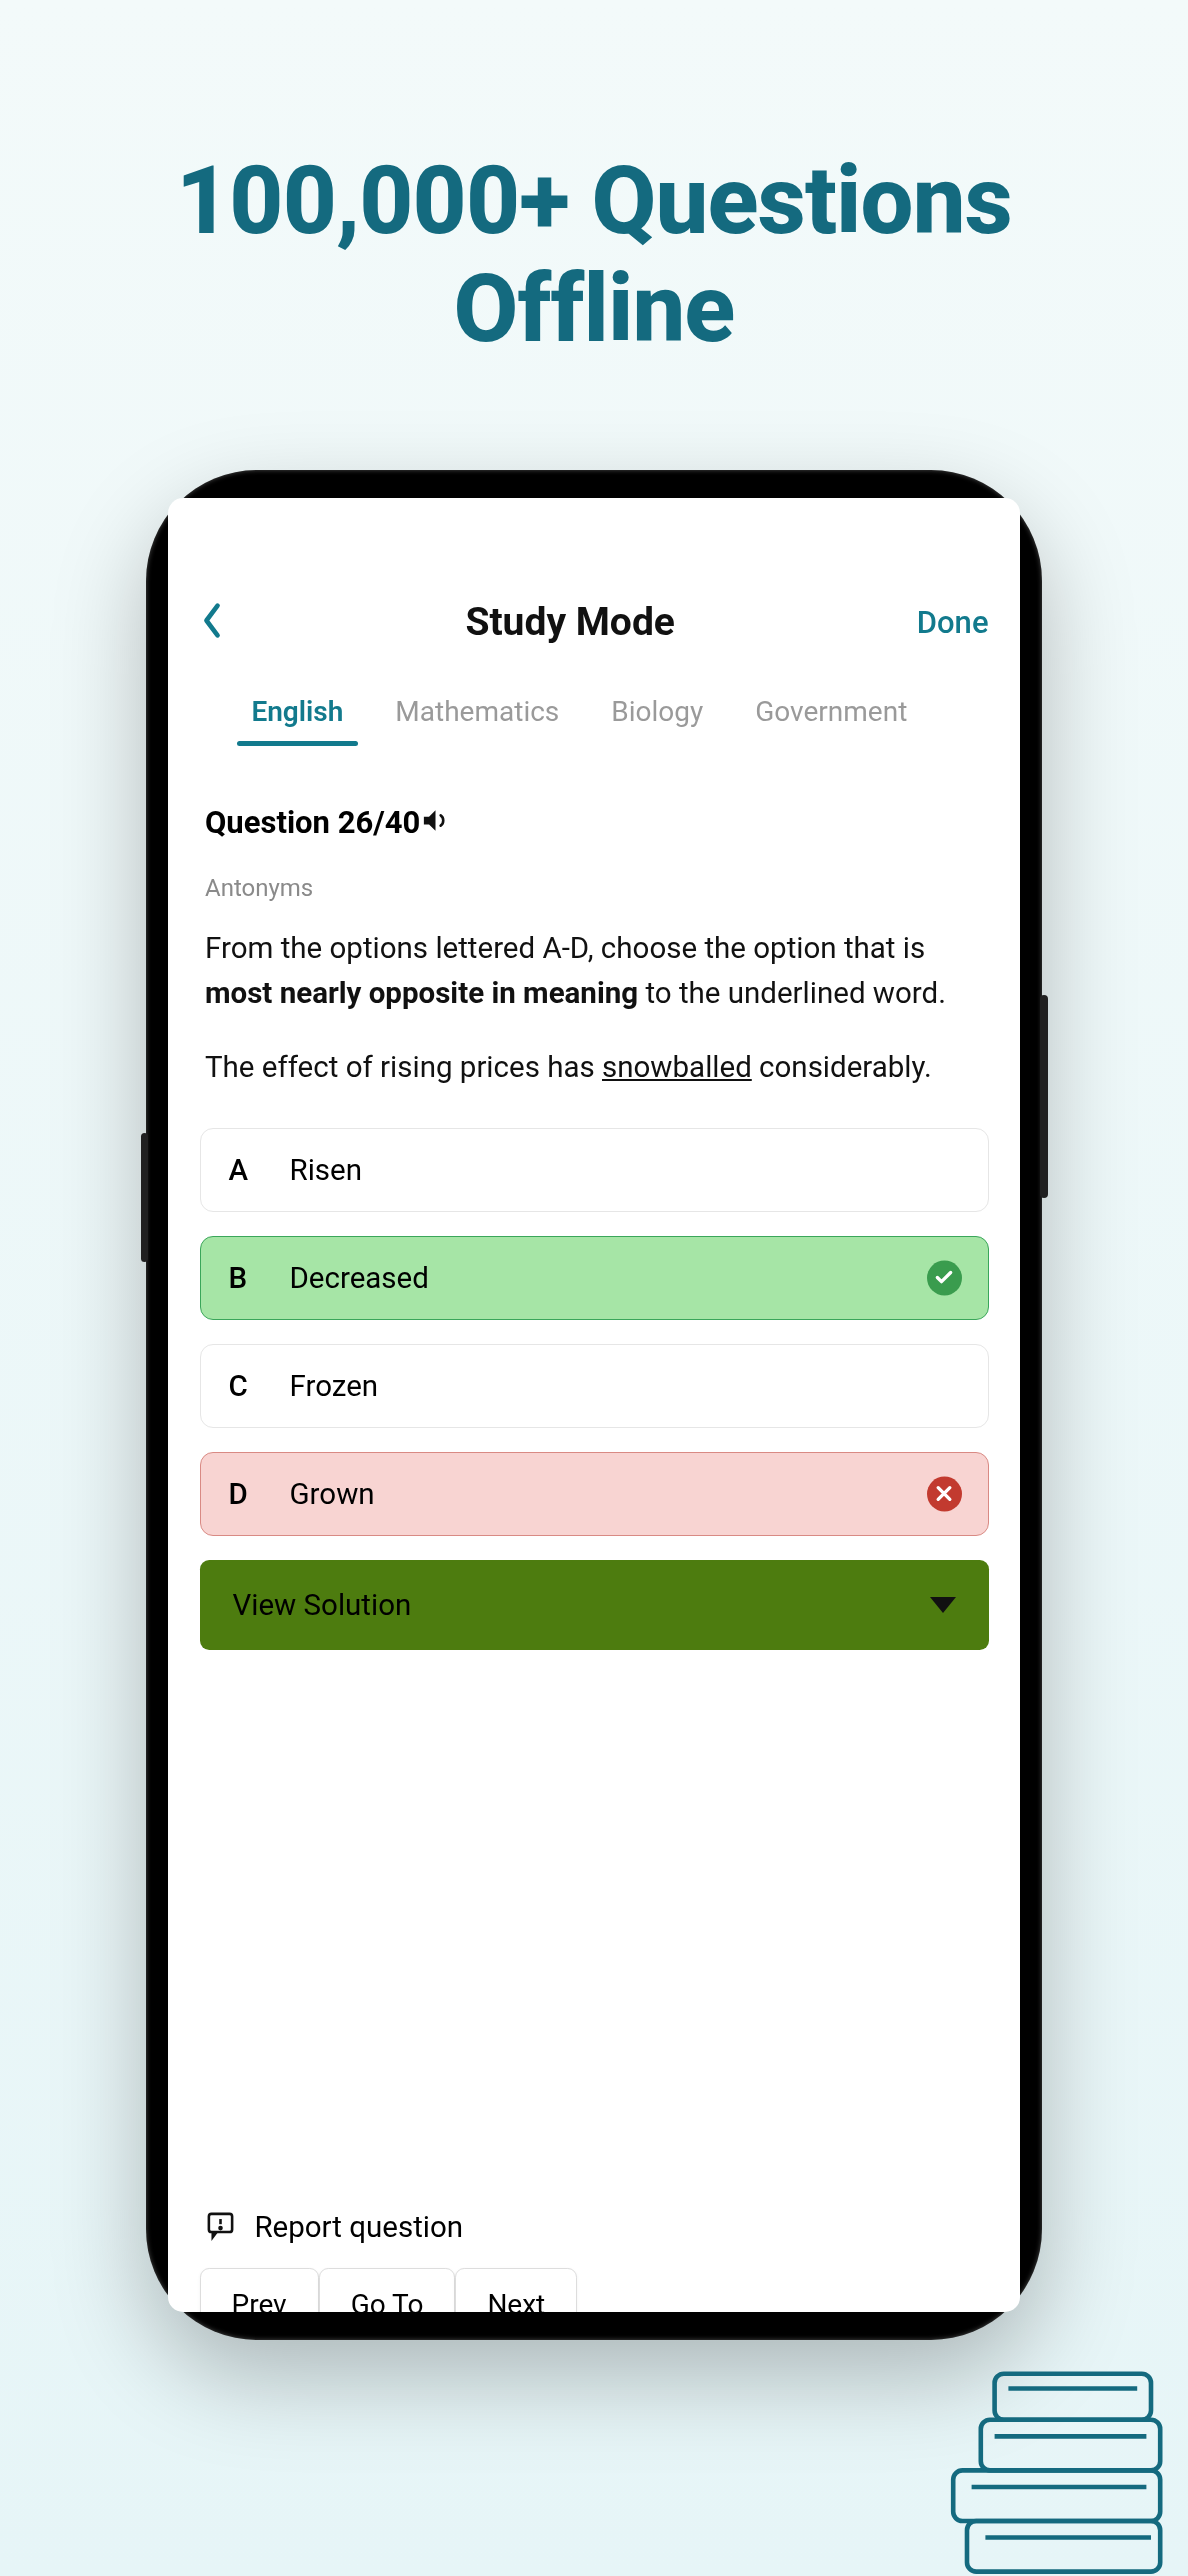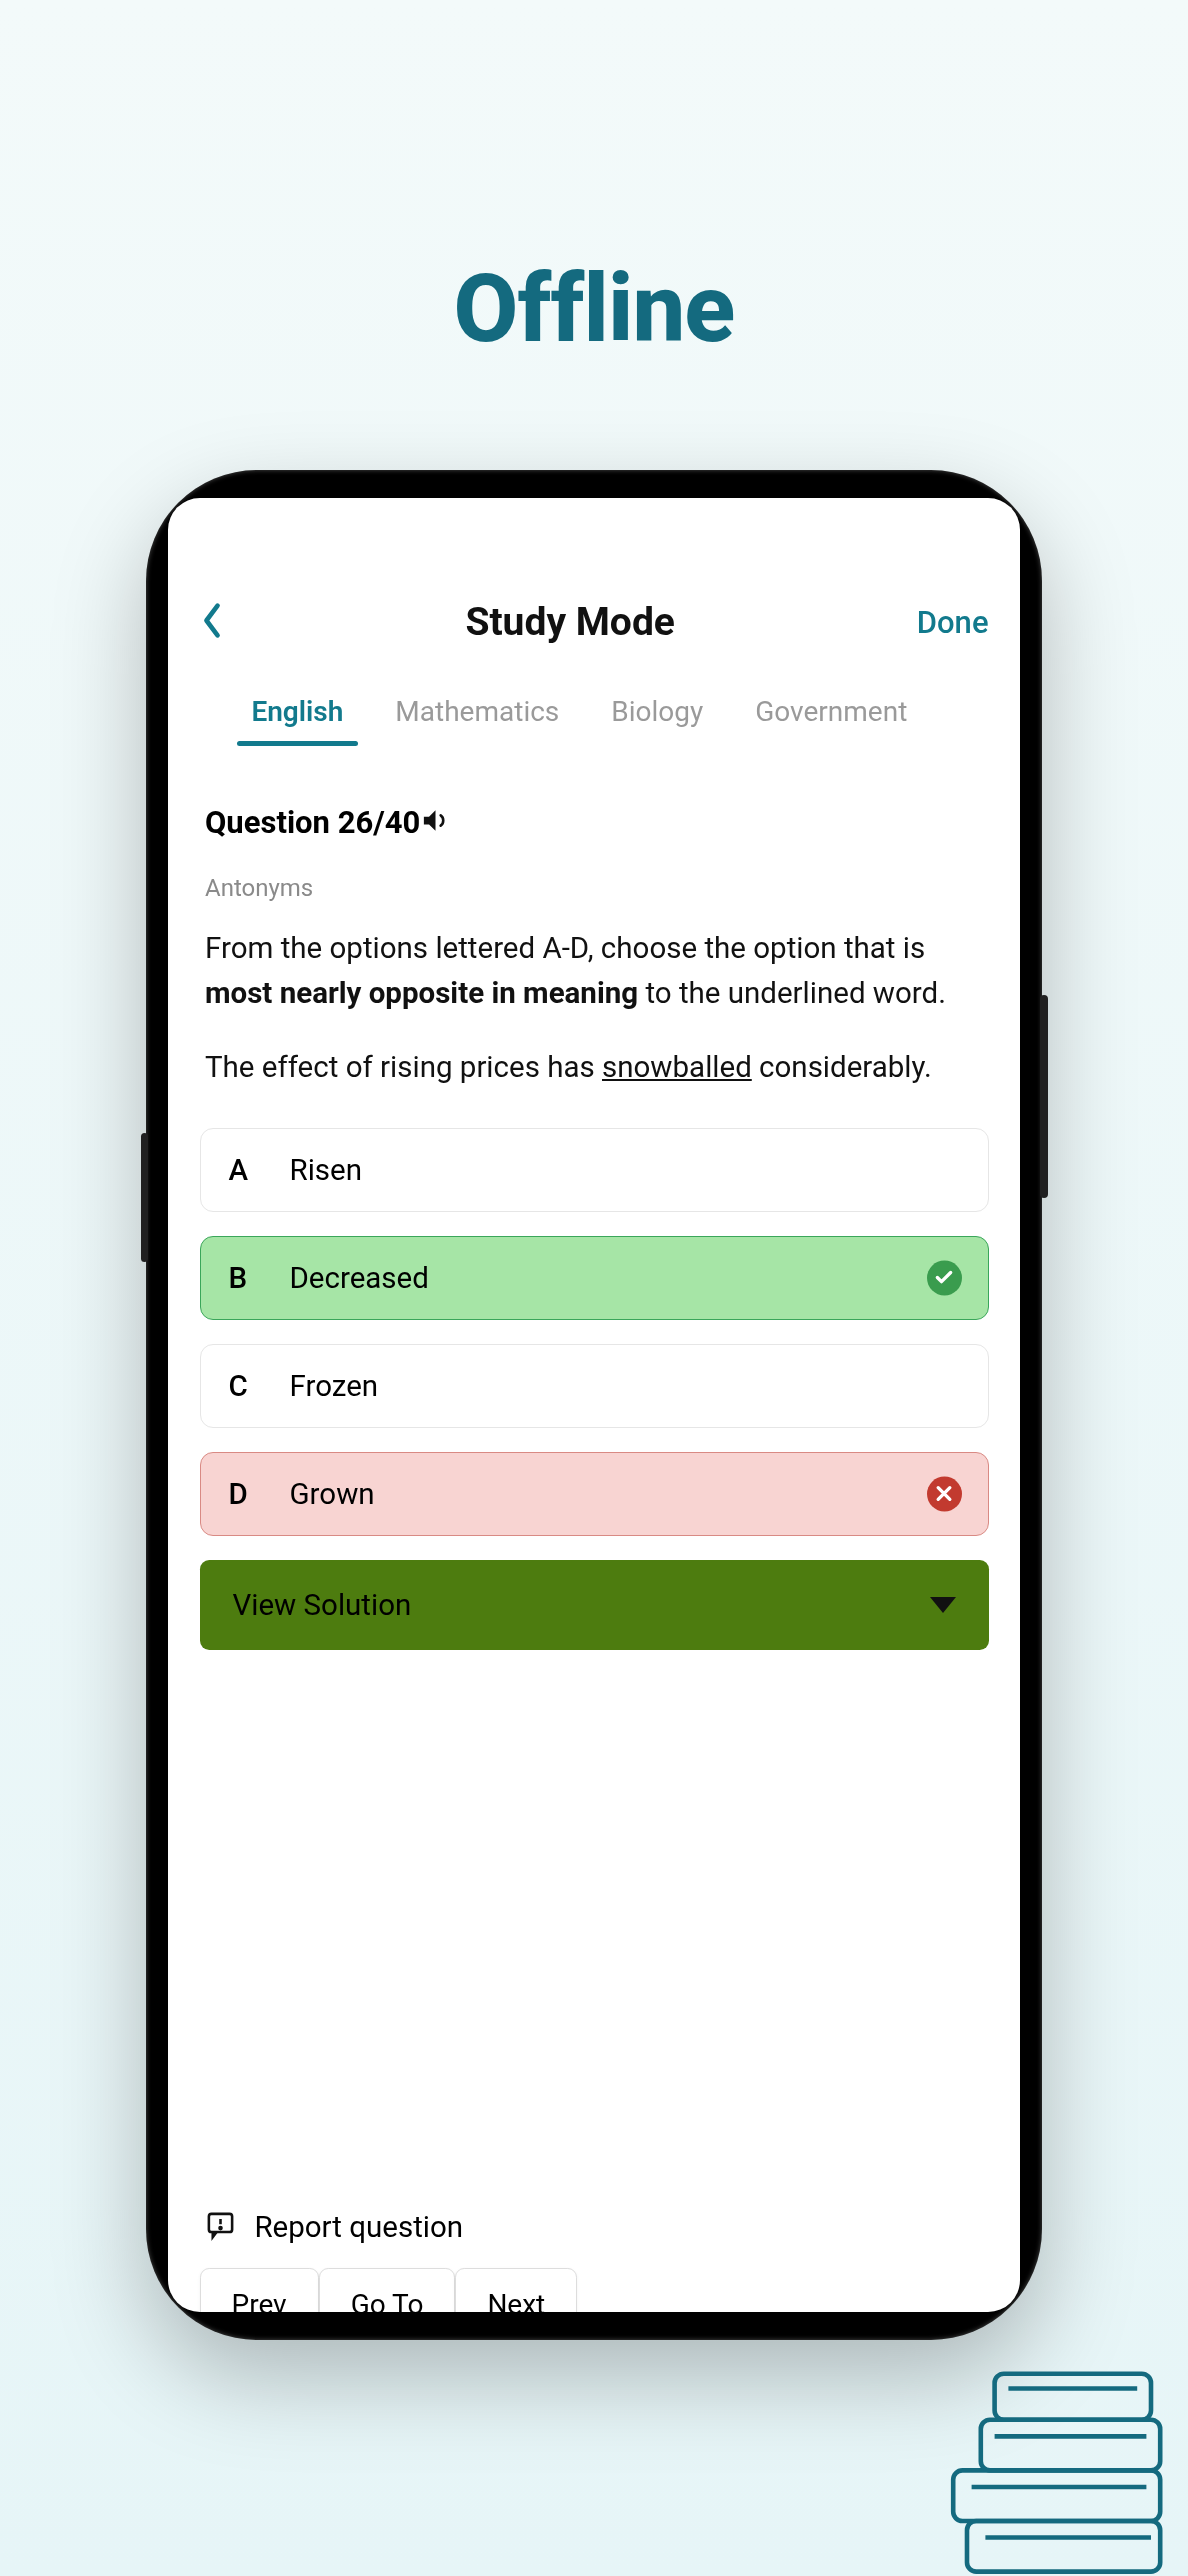--- a/index.html
+++ b/index.html
@@ -35,21 +35,21 @@
   content:"";
   position:absolute;
   background:#202020;
   border-radius:5.5px;
 }
 .phone::before { right:-5.5px; top:525px; width:7.4px; height:203px; }
 .phone::after { left:-5.5px; top:663px; width:7.4px; height:129px; }
 .screen {
   width:100%; height:100%;
   background:#fff;
-  border-radius:32px;
+  border-radius:15px;
   overflow:hidden;
   position:relative;
   padding:101px 26px 0;
   display:flex;
   flex-direction:column;
 }
 .topbar {
   display:flex;
   align-items:center;
   justify-content:space-between;
@@ -207,21 +207,21 @@
   bottom:-37px;
   width:240px;
   height:276px;
 }
 .books svg { width:100%; height:100%; }
 </style>
 </head>
 <body>
 
 <div class="headline">
-  <br>
+  <span>100,000+ Questions</span><br>
   <span>Offline</span>
 </div>
 
 <div class="phone">
   <div class="screen">
 
     <div class="topbar">
       <span>
         <svg class="back-chevron" viewBox="0 0 24 40" fill="none" stroke-width="5" stroke-linecap="round" stroke-linejoin="round">
           <polyline points="18,4 6,20 18,36"></polyline>

